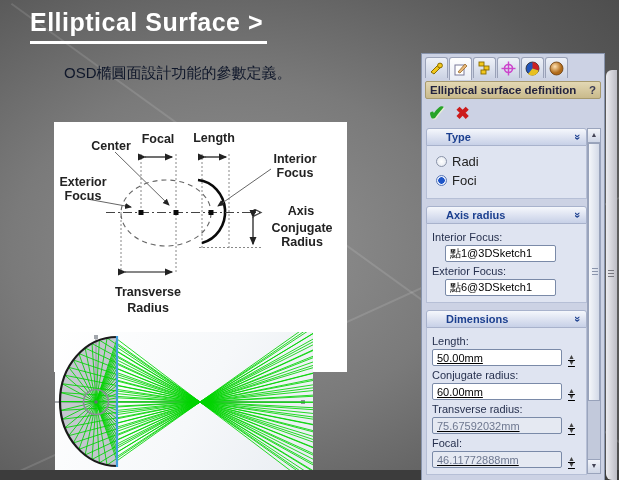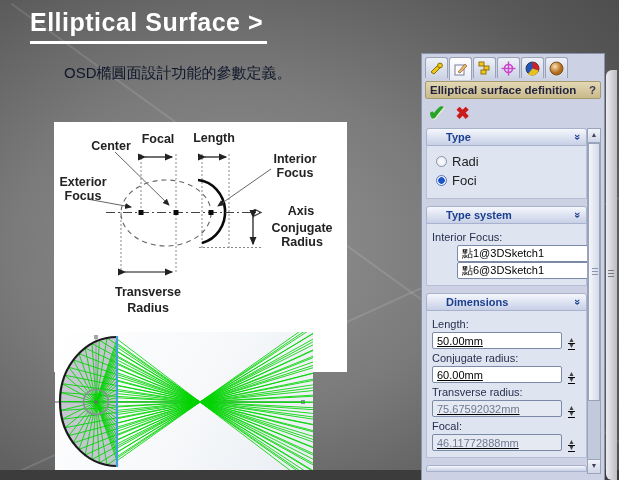--- a/index.html
+++ b/index.html
@@ -49,21 +49,21 @@
   .sec-h{background:linear-gradient(#f5f7fc,#c7d0e7);border:1px solid #a8b2cc;border-radius:3px 3px 0 0;
          color:#1b3f8f;font-size:11px;font-weight:bold;padding:2px 19px;position:relative;box-sizing:border-box;}
   .chev{position:absolute;right:5px;top:2px;color:#1b3f8f;transform:rotate(90deg);font-size:11px;}
   .sec-b{background:#dfe4f1;border:1px solid #b6bfd6;border-top:none;padding:4px 0 6px 0;}
   .radio{display:flex;align-items:center;gap:5px;font-size:13px;color:#222;margin:4px 0 4px 9px;}
   .rb{width:11px;height:11px;border-radius:50%;border:1px solid #8a93a8;background:radial-gradient(#fff,#dfe4ee);display:inline-block;box-sizing:border-box;}
   .rb.checked{border-color:#5a78b8;background:radial-gradient(circle at 50% 50%, #1d55c8 0 3px, #e8eefc 3.5px);}
   .flabel{font-size:11px;color:#26304e;margin:3px 0 2px 5px;}
   .sw-input{display:block;box-sizing:border-box;height:17px;border:1px solid #7a8aa8;border-radius:2px;
             background:#fff;font-family:"Liberation Sans",sans-serif;font-size:11px;color:#000;padding:1px 4px;margin-left:5px;width:146px;}
-  .sw-input.indent{margin-left:30px;width:132px;}
+  .sw-input.indent{margin-left:18px;width:111px;}
   .sw-input.disabled{background:#e5e9f2;color:#6e7890;}
   .dimrow{display:flex;align-items:flex-end;text-decoration:underline;}
   .dimrow .sw-input{width:130px;}
   .spinner{display:flex;flex-direction:column;margin-left:6px;line-height:6px;color:#444;font-size:7px;cursor:default;}
   .sec-sliver{height:5px;background:linear-gradient(#f5f7fc,#c7d0e7);border:1px solid #a8b2cc;border-radius:3px 3px 0 0;margin-top:7px;}
 
   
   #pscroll{position:absolute;right:3px;top:74px;width:14px;height:346px;background:#c2c9db;border:1px solid #9aa4bc;box-sizing:border-box;}
   .sbtn{height:13px;background:linear-gradient(#f2f4f9,#cfd6e6);border-bottom:1px solid #9aa4bc;
         font-size:7px;color:#445;text-align:center;line-height:12px;}
@@ -328,26 +328,27 @@
         <span>Radi</span>
       </label>
       <label class="radio">
         <span class="rb checked"></span>
         <span>Foci</span>
       </label>
     </div>
     <div class="gap"></div>
 
     <div class="sec-h">
-      <span>Type system</span>
+      <span>Axis radius</span>
       <span class="chev">»</span>
     </div>
     <div class="sec-b">
       <div class="flabel">Interior Focus:</div>
       <input class="sw-input indent" readonly="" value="點1@3DSketch1" style="">
+      <div class="flabel">Exterior Focus:</div>
       <input class="sw-input indent" readonly="" value="點6@3DSketch1" style="">
     </div>
     <div class="gap"></div>
 
     <div class="sec-h">
       <span>Dimensions</span>
       <span class="chev">»</span>
     </div>
     <div class="sec-b">
       <div class="flabel">Length:</div>

